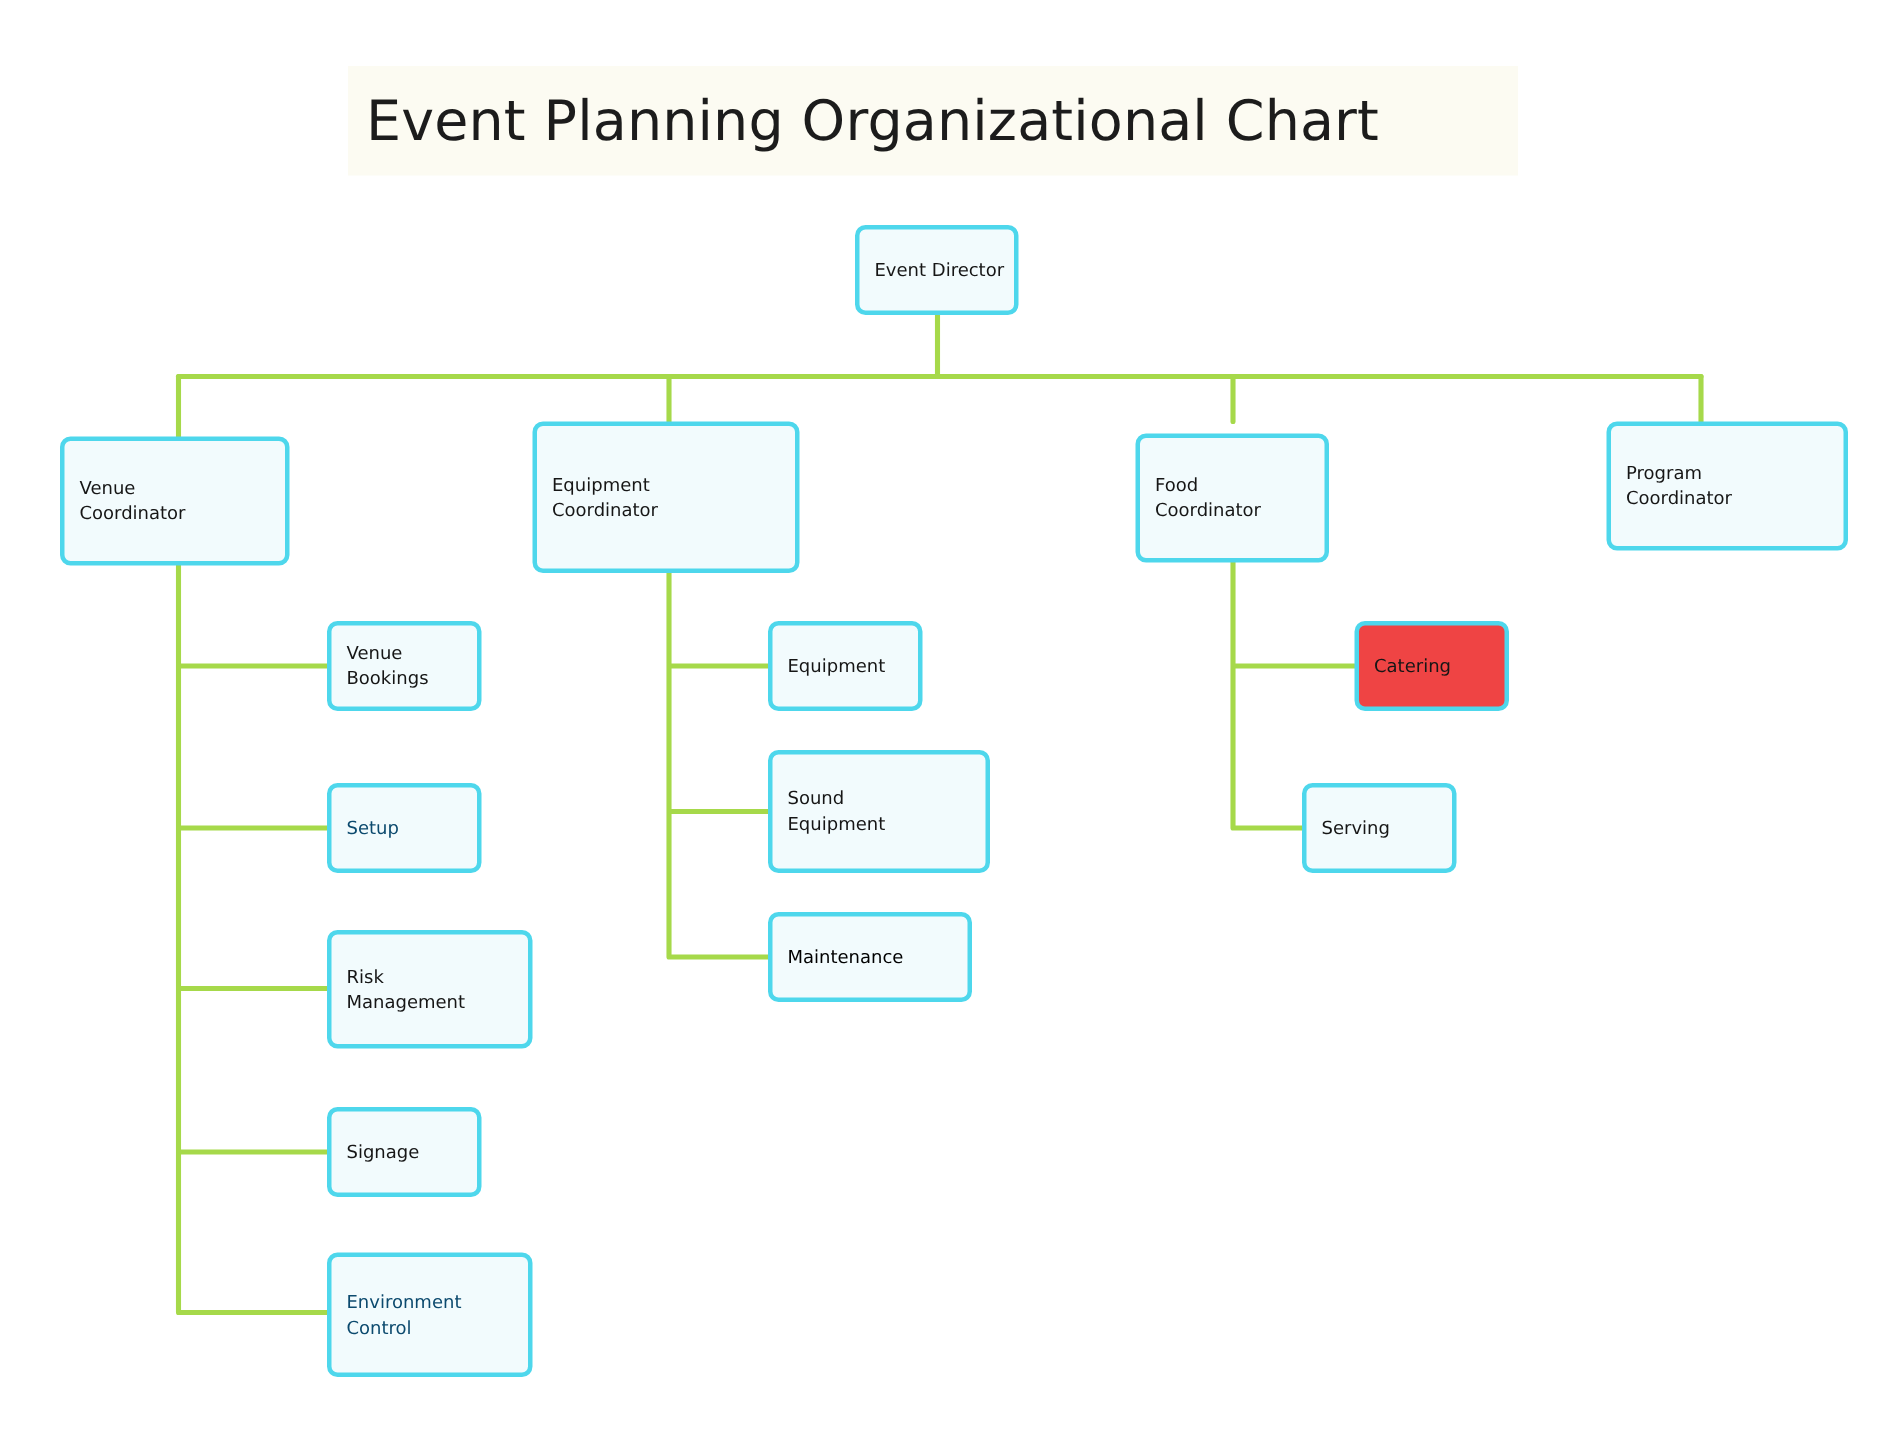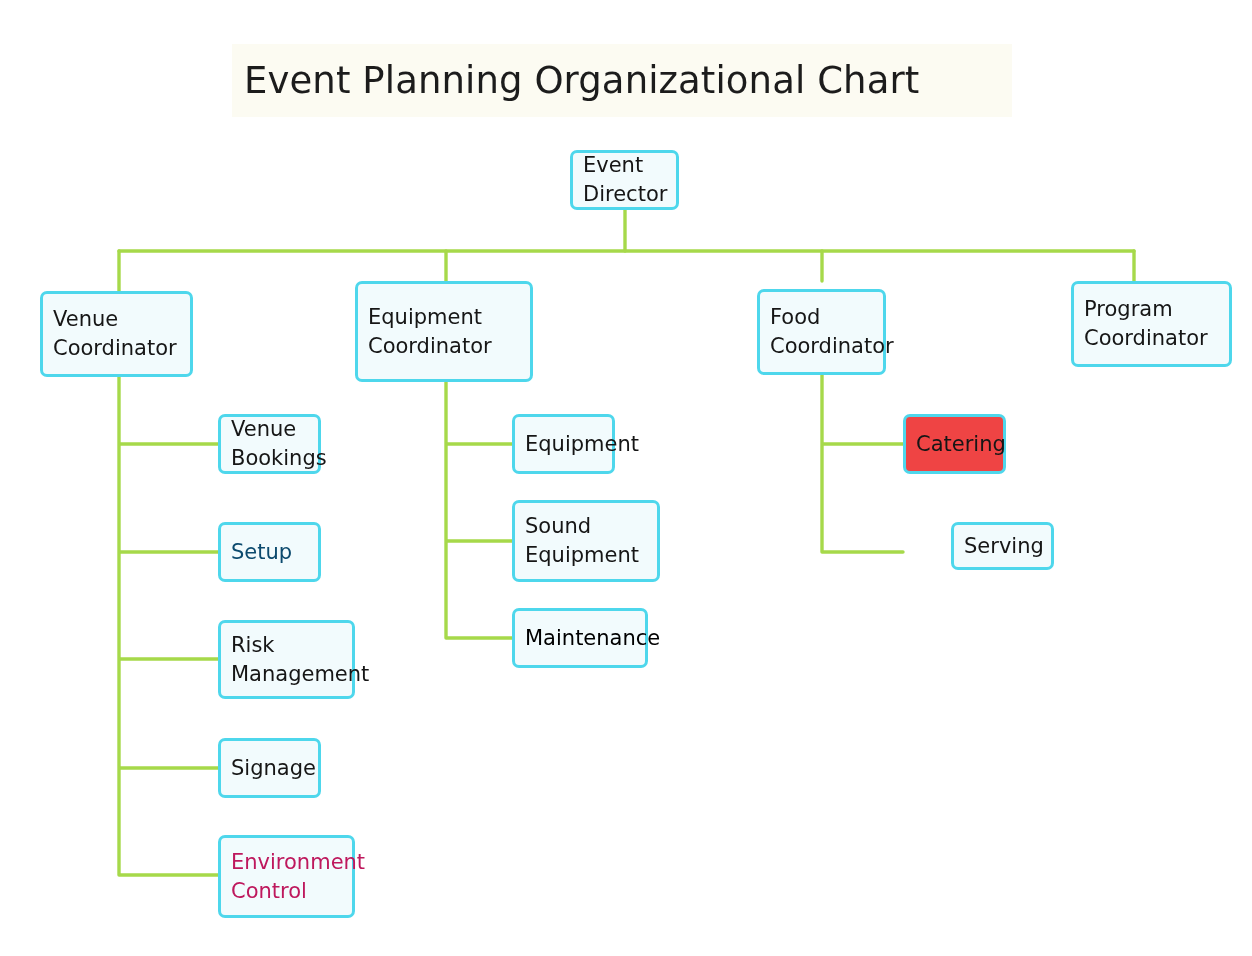--- a/index.html
+++ b/index.html
@@ -53,21 +53,21 @@
     box-sizing: border-box;
     border: 3px solid #4ed7ec;
     border-radius: 7px;
     background: #f2fbfd;
     display: flex;
     align-items: center;
     padding-left: 10px;
     padding-right: 6px;
   }
   .node-label {
-    font-size: 21px;
+    font-size: 12px;
     line-height: 1.38;
     color: #161616;
     font-family: "DejaVu Sans", sans-serif;
     white-space: pre-line;
     text-align: left;
   }
 </style>
 </head>
 <body>
 
@@ -119,34 +119,34 @@
         <div class="node-label" style="color: #0c4a6e;">Setup</div>
       </div>
       <div class="node" style="left: 218px; top: 620px; width: 137px; height: 79px; border-color: rgb(78, 215, 236); background: rgb(242, 251, 253);">
         <div class="node-label" style="color: rgb(22, 22, 22);">Risk
 Management</div>
       </div>
       <div class="node" style="left: 218px; top: 738px; width: 103px; height: 60px; border-color: rgb(78, 215, 236); background: rgb(242, 251, 253);">
         <div class="node-label" style="color: rgb(22, 22, 22);">Signage</div>
       </div>
       <div class="node" style="left: 218px; top: 835px; width: 137px; height: 83px; border-color: rgb(78, 215, 236); background: rgb(242, 251, 253);">
-        <div class="node-label" style="color: #be185d;">Environment
+        <div class="node-label" style="color: #0c4a6e;">Environment
 Control</div>
       </div>
       <div class="node" style="left: 512px; top: 414px; width: 103px; height: 60px; border-color: rgb(78, 215, 236); background: rgb(242, 251, 253);">
         <div class="node-label" style="color: rgb(22, 22, 22);">Equipment</div>
       </div>
       <div class="node" style="left: 512px; top: 500px; width: 148px; height: 82px; border-color: rgb(78, 215, 236); background: rgb(242, 251, 253);">
         <div class="node-label" style="color: rgb(22, 22, 22);">Sound
 Equipment</div>
       </div>
       <div class="node" style="left: 512px; top: 608px; width: 136px; height: 60px; border-color: rgb(78, 215, 236); background: rgb(242, 251, 253);">
         <div class="node-label" style="color: #000000;">Maintenance</div>
       </div>
       <div class="node" style="left: 903px; top: 414px; width: 103px; height: 60px; border-color: rgb(78, 215, 236); background: #ef4444;">
         <div class="node-label" style="color: rgb(22, 22, 22);">Catering</div>
       </div>
-      <div class="node" style="left: 951px; top: 522px; width: 103px; height: 48px; border-color: rgb(78, 215, 236); background: rgb(242, 251, 253);">
+      <div class="node" style="left: 868px; top: 522px; width: 103px; height: 60px; border-color: rgb(78, 215, 236); background: rgb(242, 251, 253);">
         <div class="node-label" style="color: rgb(22, 22, 22);">Serving</div>
       </div>
     </div>
 
 </div>
 
 </body></html>

